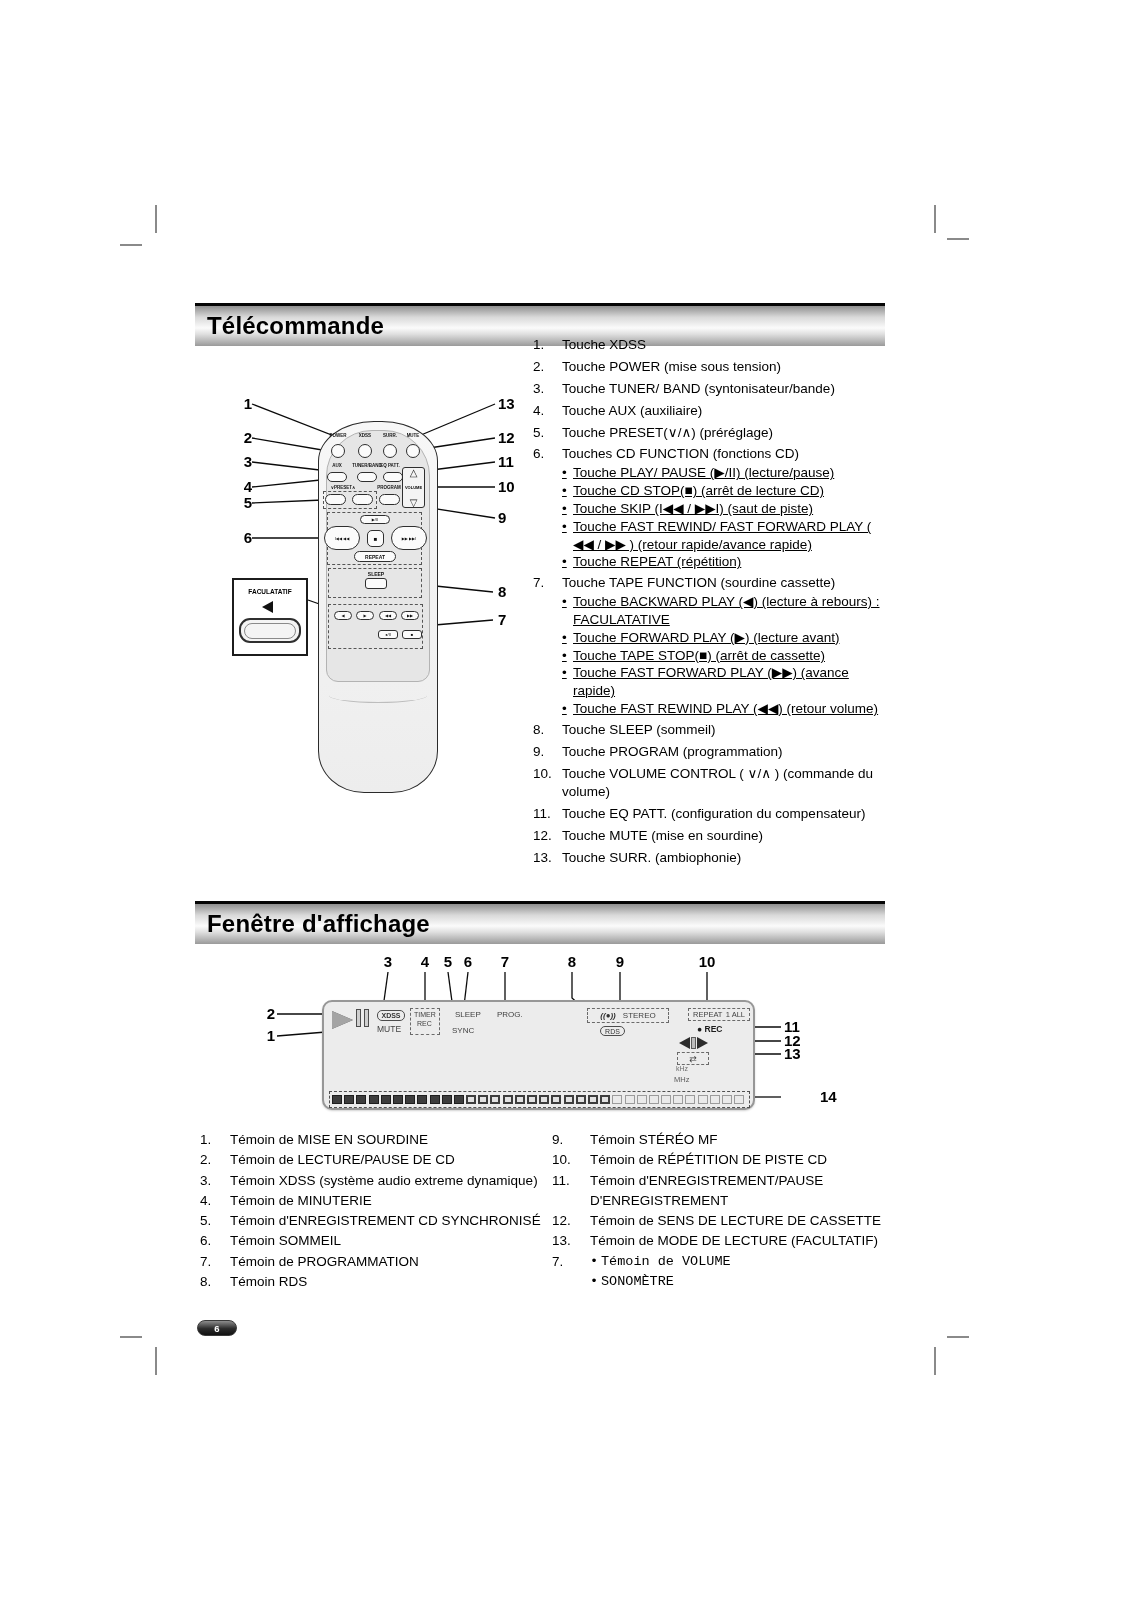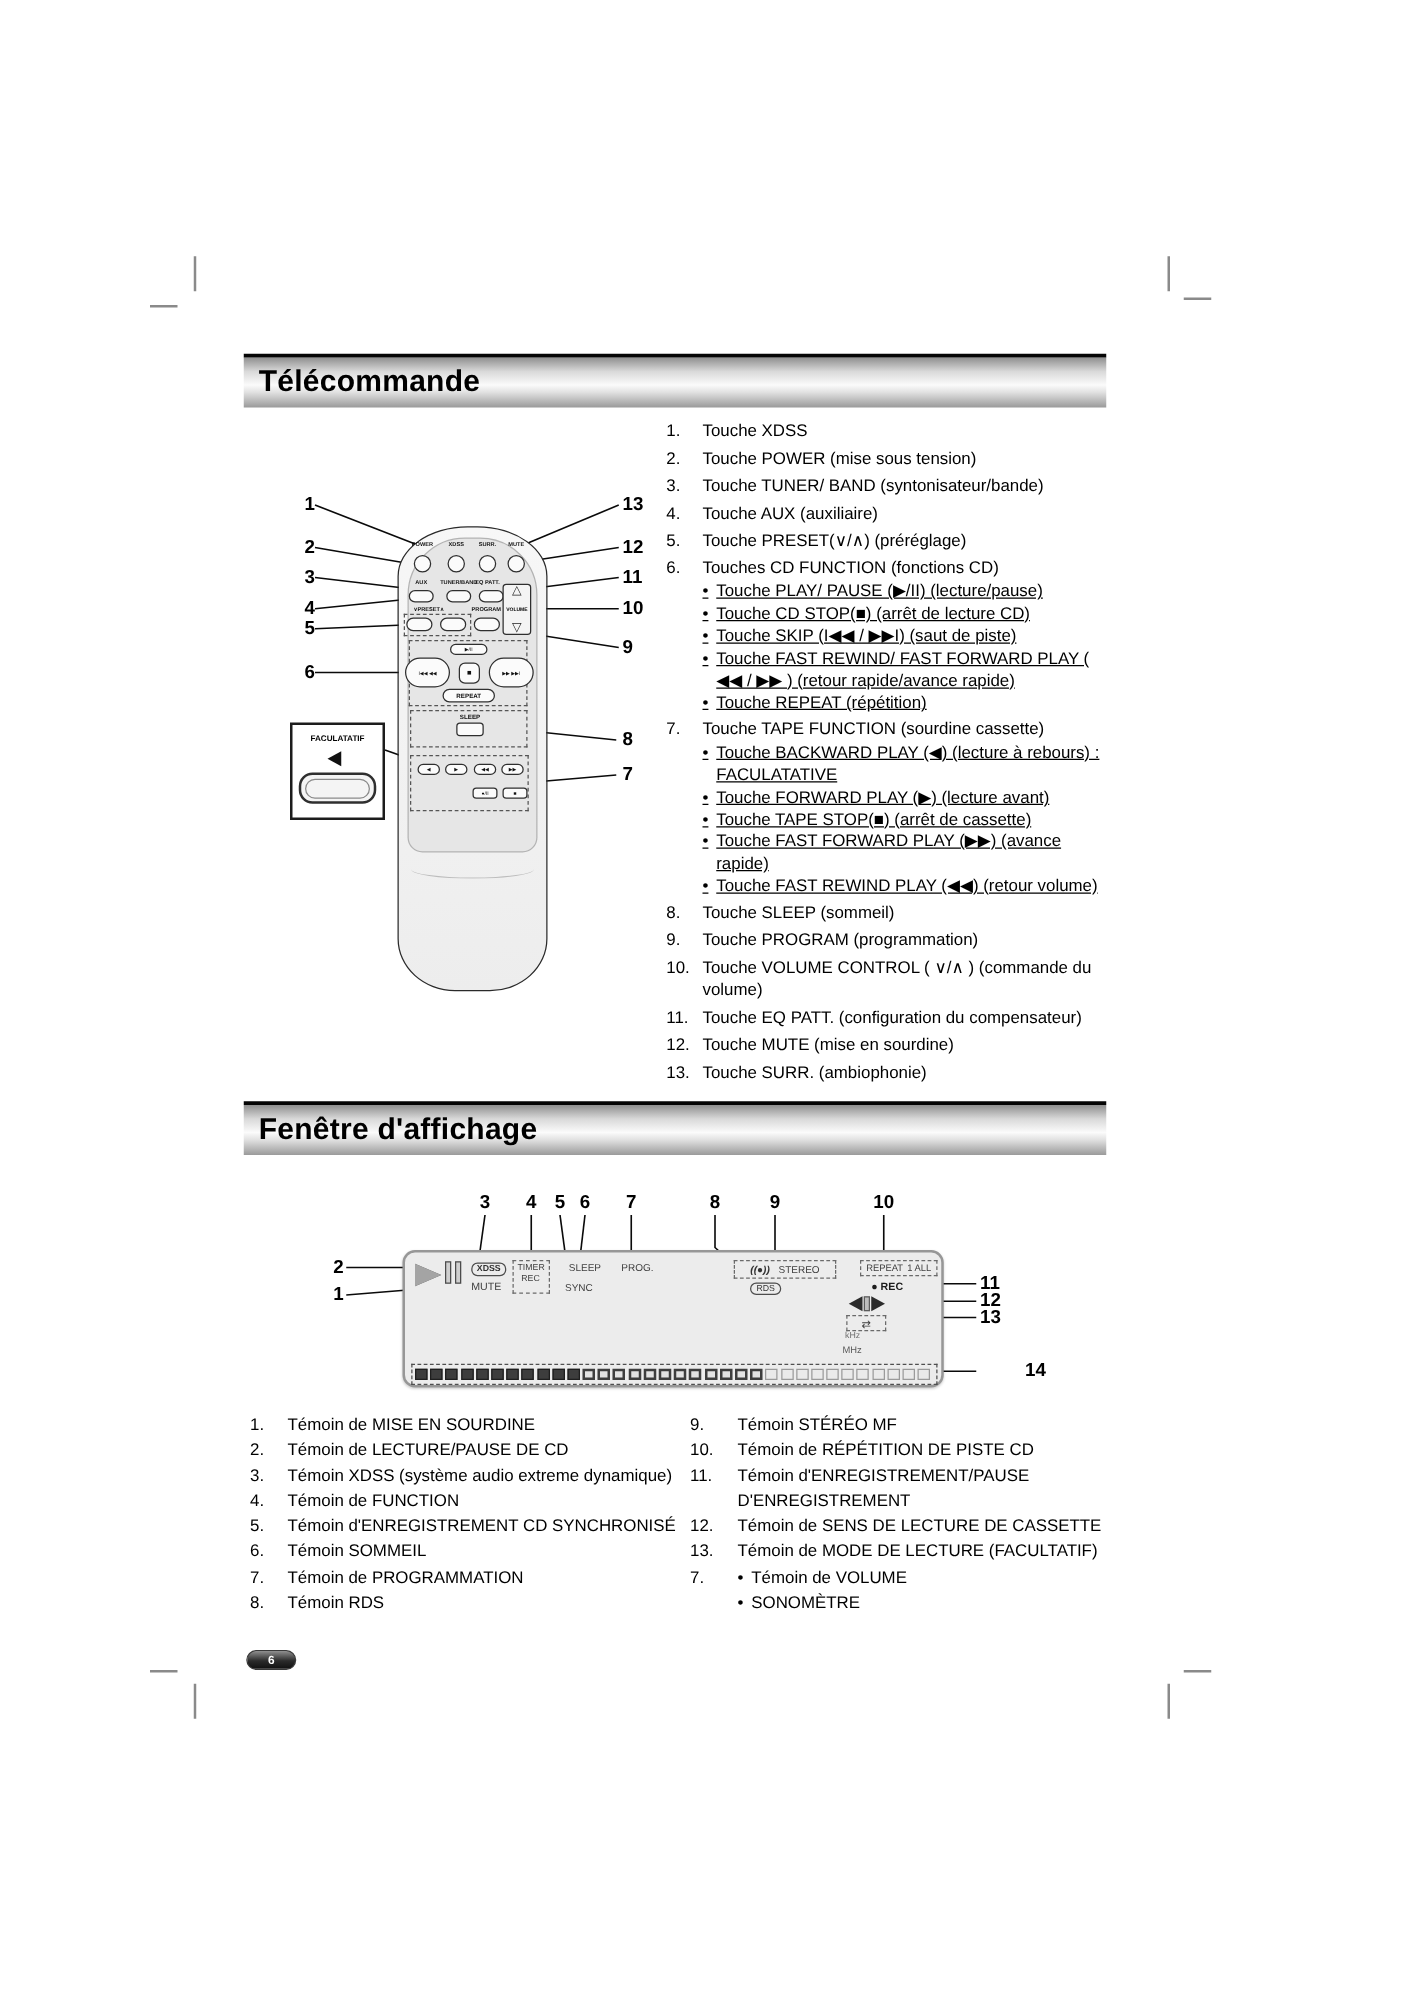--- a/index.html
+++ b/index.html
@@ -4,37 +4,37 @@
 <style>
   html,body{margin:0;padding:0;}
   body{width:1131px;height:1601px;position:relative;background:#fff;
        font-family:"Liberation Sans",sans-serif;color:#000;overflow:hidden;}
   
   .crop{position:absolute;background:#8a8a8a;}
   
   .sec{position:absolute;left:195px;width:690px;height:40px;
        border-top:3px solid #050505;
        background:linear-gradient(to bottom,#8f8f8f 0%,#d9d9d9 28%,#fbfbfb 55%,#e0e0e0 70%,#9a9a9a 100%);
-       display:flex;align-items:center;}
+       display:flex;align-items:center;margin-top:20px;}
   .sec .t{font-size:24px;font-weight:bold;padding-left:12px;letter-spacing:.2px;}
   
   .rlist{position:absolute;left:533px;top:336px;width:360px;font-size:13.5px;line-height:1.40;}
   .ritem{display:flex;margin-bottom:3px;}
   .ritem .num{width:29px;flex:none;}
   .ritem .txt{flex:1;}
   .bul{display:flex;line-height:1.32;text-decoration:underline;}
   .bul::before{content:"•";width:11px;flex:none;}
   
   .blist{position:absolute;font-size:13.5px;line-height:1.5;}
   .bitem{display:flex;}
   .bitem .num{flex:none;}
   .bitem .txt{flex:1;}
   .blist.l .num{width:30px;}
   .blist.r .num{width:38px;}
-  .bul2{display:flex;}
+  .bul2{display:flex;font-family:Liberation Mono, monospace;}
   .bul2::before{content:"•";width:11px;flex:none;}
   
   .co{position:absolute;font-size:15px;font-weight:bold;line-height:16px;}
   .co.r{text-align:right;}
   svg.lines{position:absolute;left:0;top:0;pointer-events:none;}
   
   #figR{position:absolute;left:225px;top:388px;width:300px;height:445px;}
   .rbody{position:absolute;left:93px;top:33px;width:120px;height:372px;
          border:1.6px solid #2a2a2a;border-radius:56px 56px 46px 46px/40px 40px 42px 42px;
          background:linear-gradient(#f7f7f7,#ededed);box-sizing:border-box;}
@@ -513,21 +513,21 @@
         <span>Témoin XDSS (système audio extreme dynamique)</span>
         <span>
           
         </span>
       </span>
     </div>
 
     <div class="bitem">
       <span class="num">4.</span>
       <span class="txt">
-        <span>Témoin de FUNCTION</span>
+        <span>Témoin de MINUTERIE</span>
         <span>
           
         </span>
       </span>
     </div>
 
     <div class="bitem">
       <span class="num">5.</span>
       <span class="txt">
         <span>Témoin d'ENREGISTREMENT CD SYNCHRONISÉ</span>

